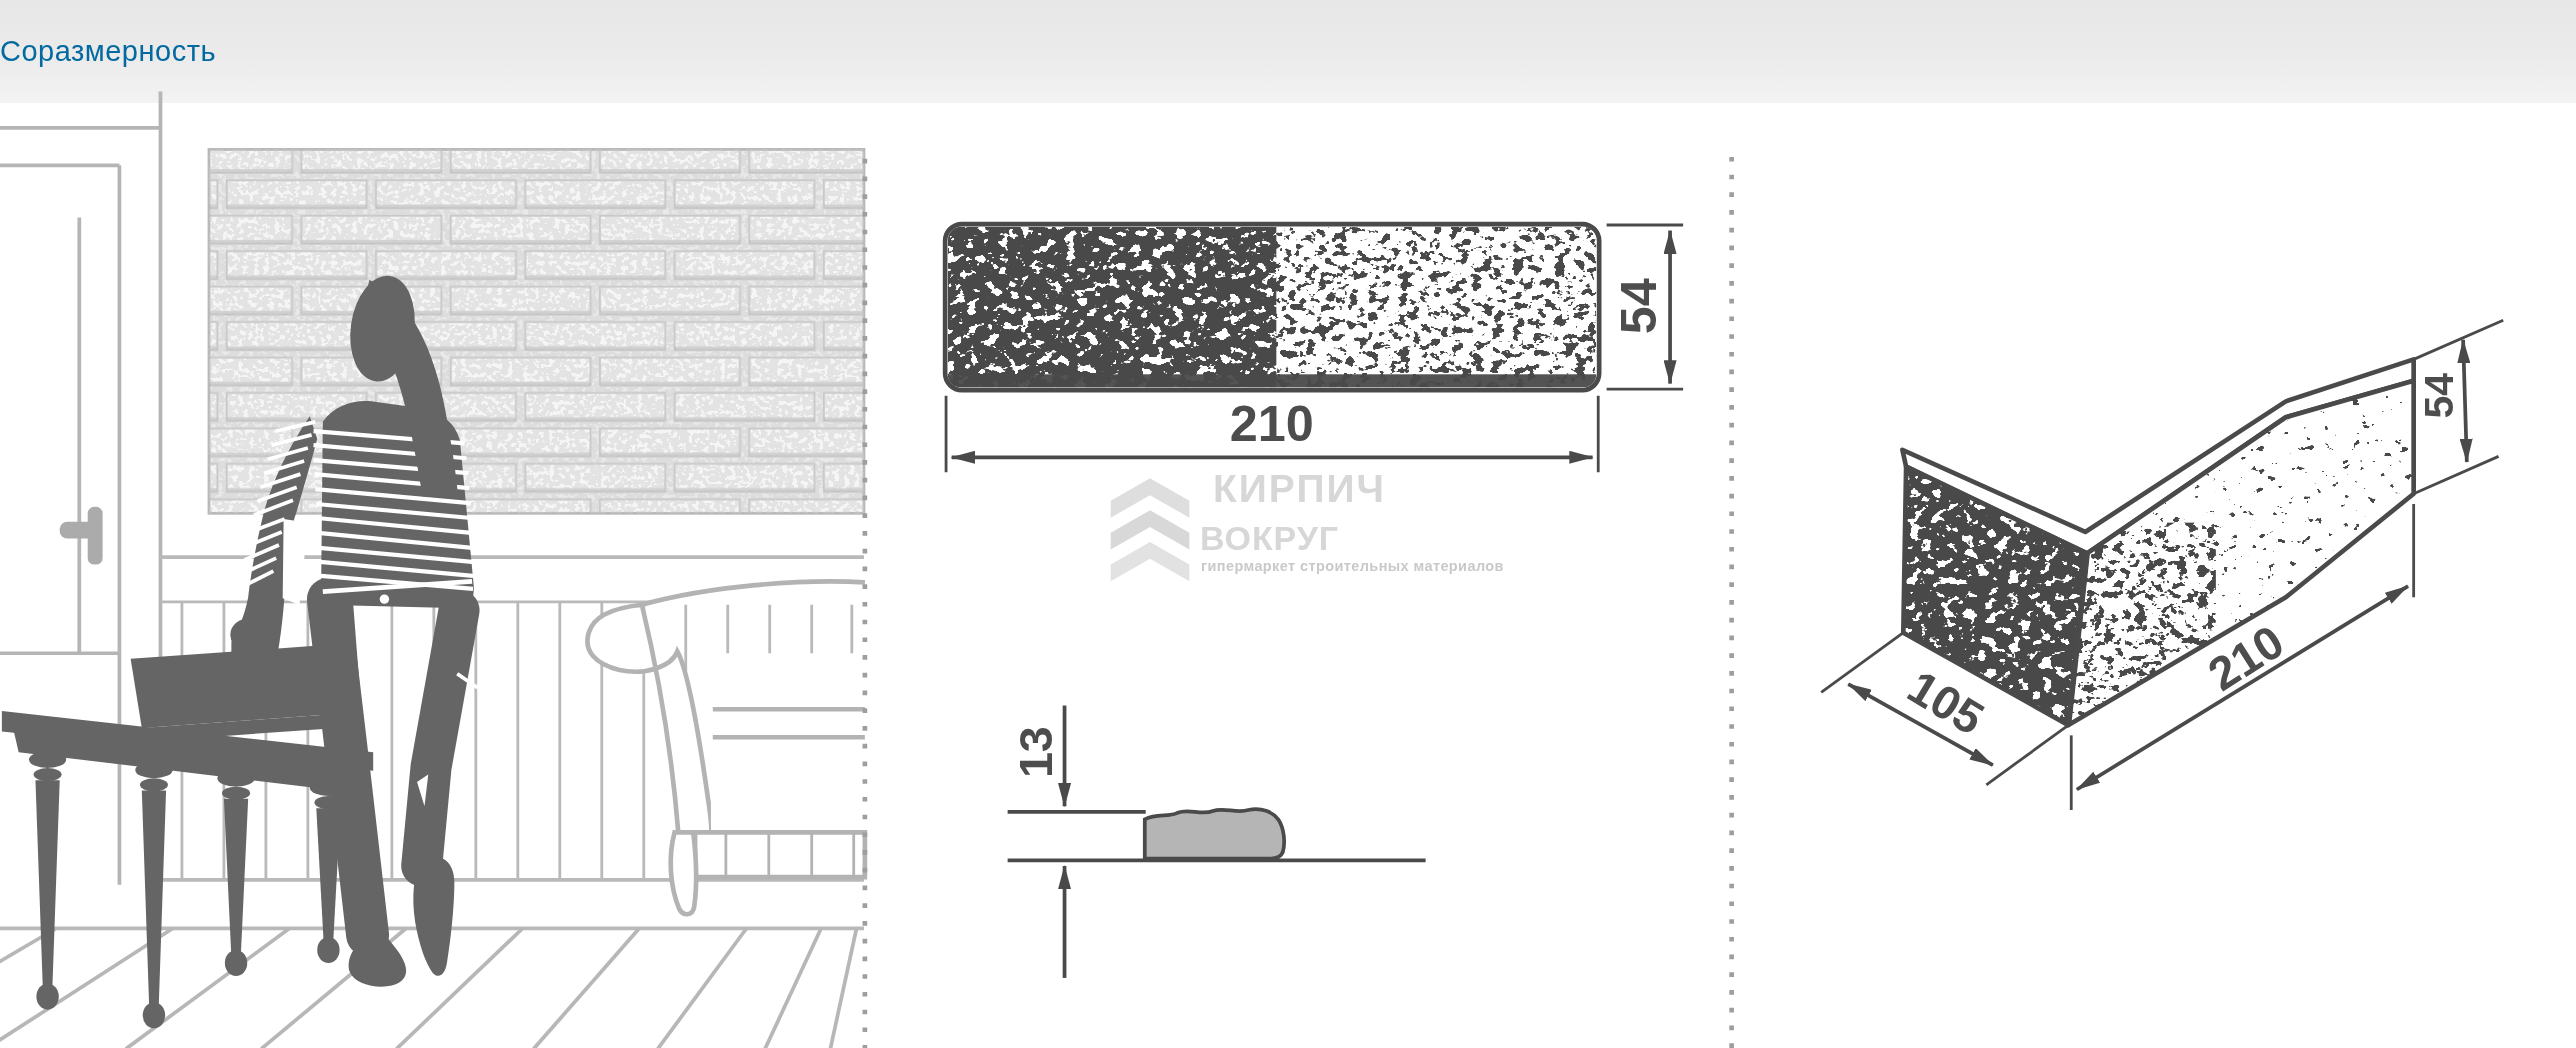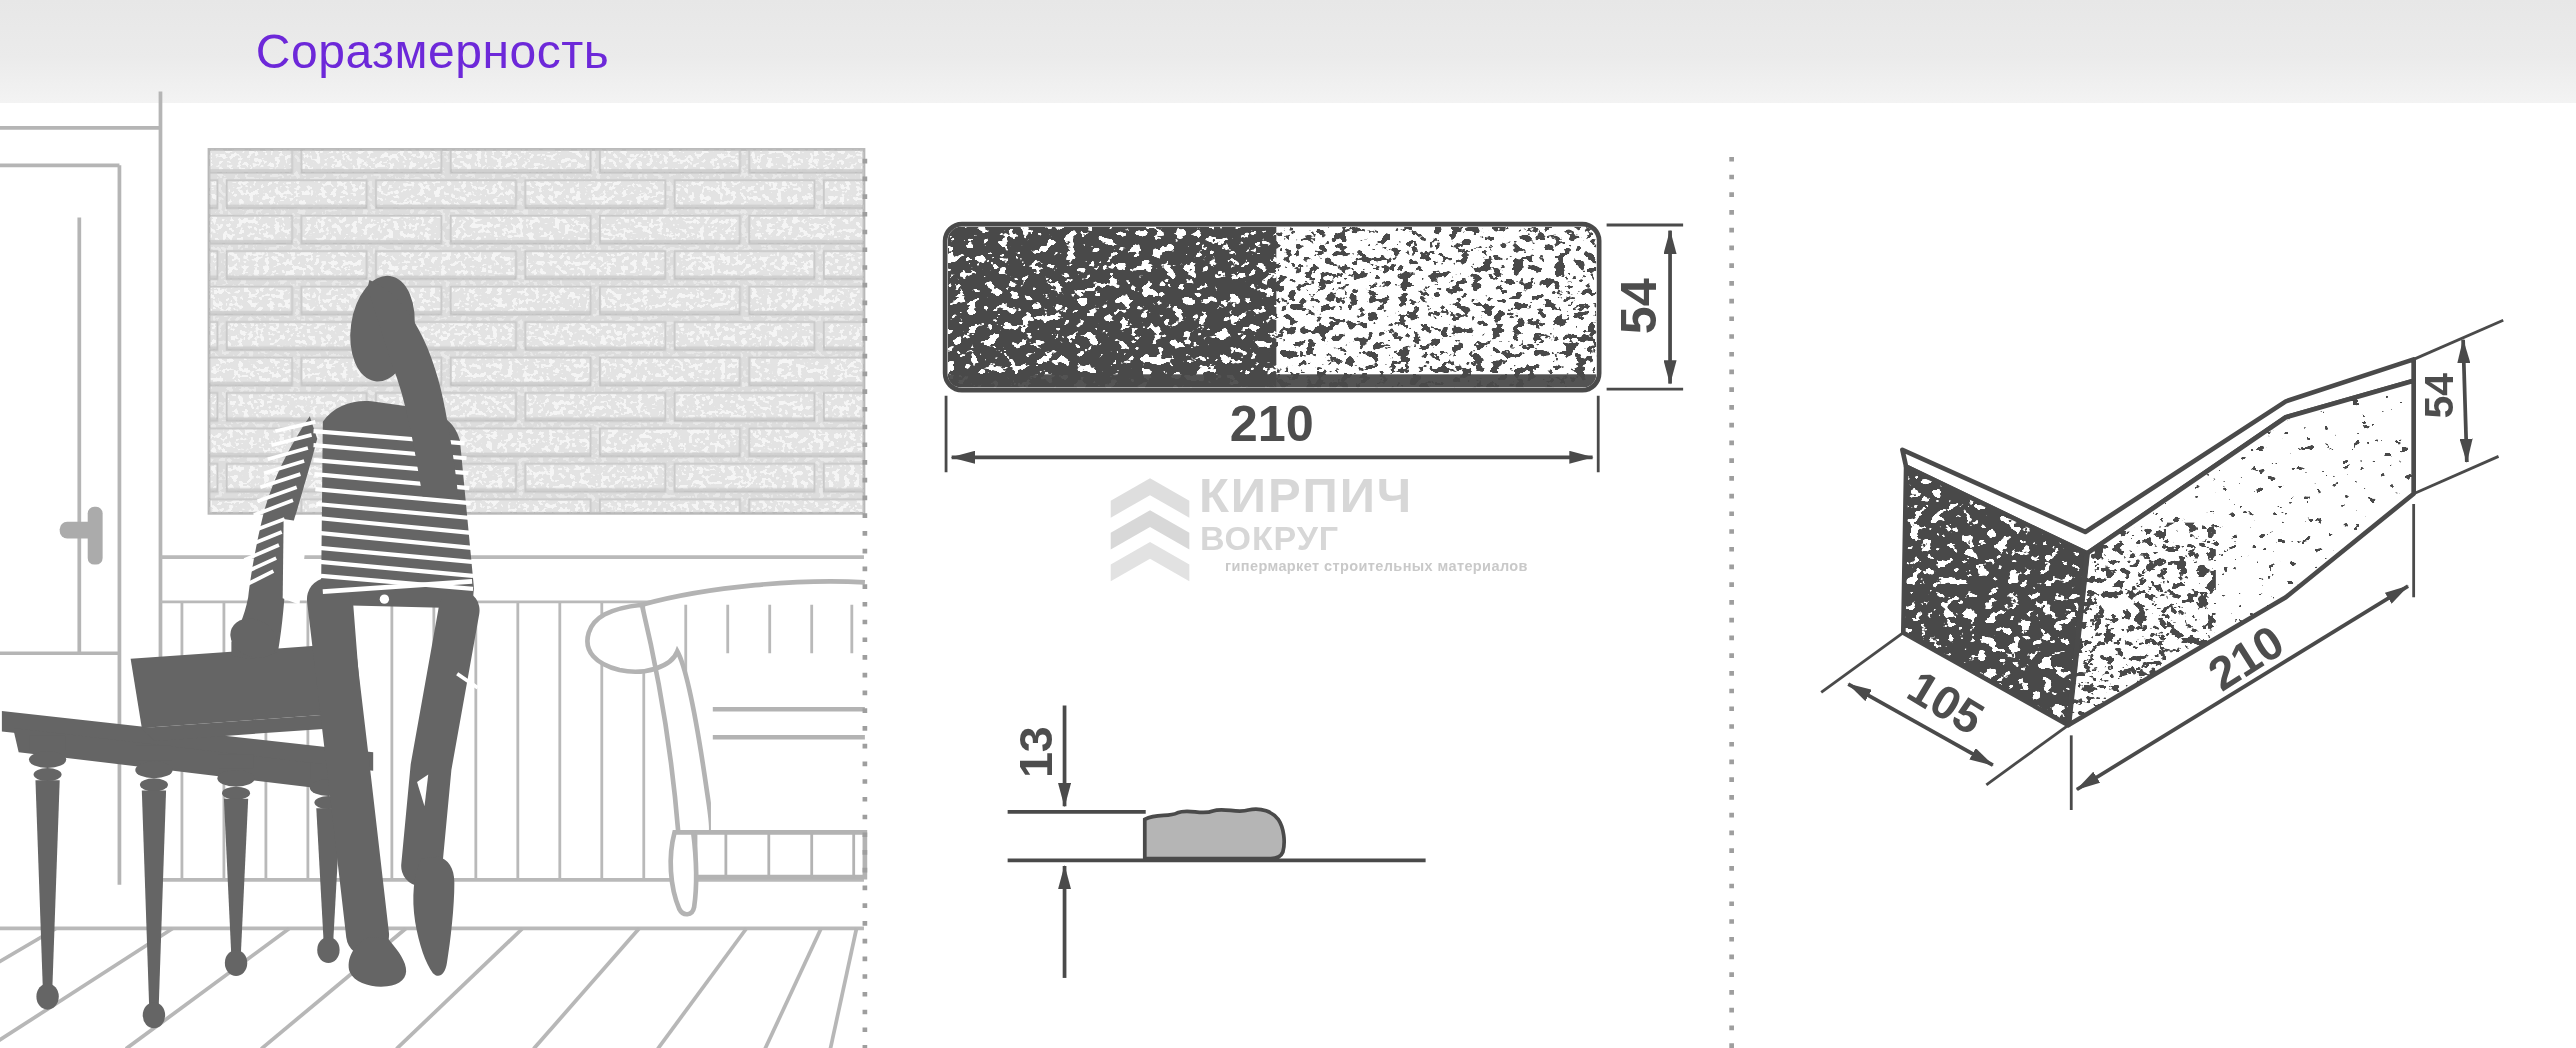--- a/index.html
+++ b/index.html
@@ -3,33 +3,33 @@
 <meta charset="utf-8">
 <style>
   html,body{margin:0;padding:0;background:#ffffff;}
   body{width:2576px;height:1049px;position:relative;overflow:hidden;
        font-family:"Liberation Sans",sans-serif;}
   .stage{position:absolute;inset:0;}
   
   .header-band{position:absolute;left:0;top:0;width:2576px;height:103px;
     background:linear-gradient(180deg,#e7e7e7 0%,#ebebeb 55%,#f3f3f3 100%);}
   .panel-title{position:absolute;top:0;height:103px;line-height:103px;
-    text-align:center;font-size:48px;color:#6d28d9;letter-spacing:0.5px;}
+    font-size:29px;color:#0369a1;letter-spacing:0.5px;}
   .pt1{left:0;width:865px;}
   .pt2{left:865px;width:867px;}
   .pt3{left:1732px;width:844px;}
   
   .watermark{position:absolute;left:1106px;top:465px;width:392px;height:121px;}
   .wm-mark{position:absolute;left:0;top:3.7px;}
-  .wm-line1{position:absolute;left:93px;top:1.9px;font-size:49px;font-weight:700;
+  .wm-line1{position:absolute;left:107px;top:1.9px;font-size:39px;font-weight:700;
     letter-spacing:1.9px;color:#d7d7d7;}
   .wm-line2{position:absolute;left:94px;top:54px;font-size:34px;font-weight:700;
     letter-spacing:0.9px;color:#d7d7d7;}
   .wm-tagline{position:absolute;left:95px;top:93px;font-size:14.5px;font-weight:700;
-    letter-spacing:0.4px;color:#c9c9c9;white-space:nowrap;margin-left:24px;}
+    letter-spacing:0.4px;color:#c9c9c9;white-space:nowrap;}
   svg text{font-family:"Liberation Sans",sans-serif;}
 </style>
 </head>
 <body>
 
 <div class="stage">
 
   <div class="header-band"></div>
   <div class="panel-title pt1">Соразмерность</div>
 

